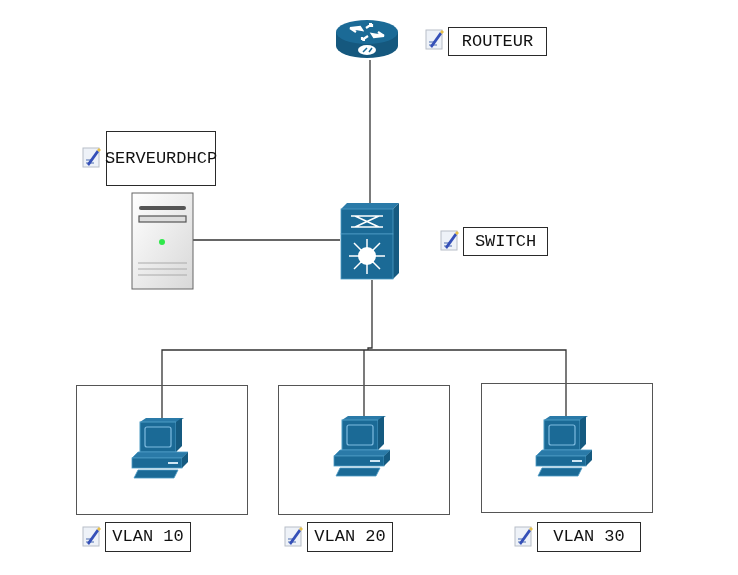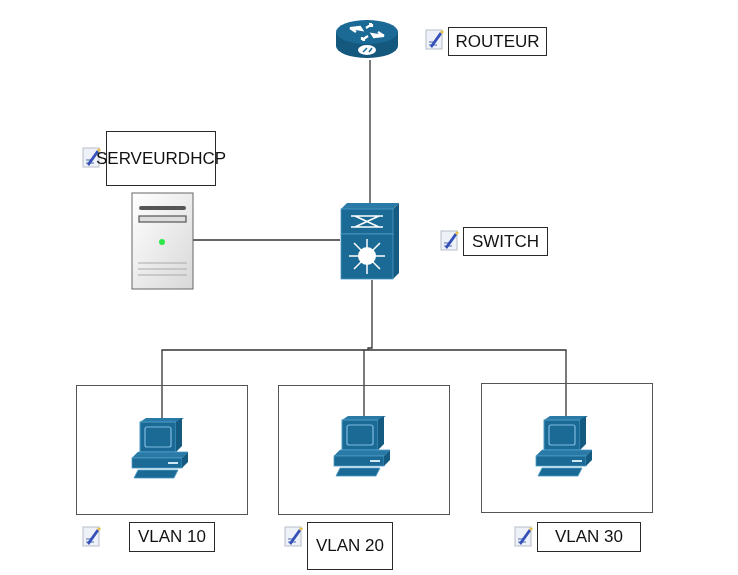--- a/index.html
+++ b/index.html
@@ -1,19 +1,19 @@
 <!DOCTYPE html>
 <html><head>
 <meta charset="utf-8">
 <style>
   html, body { margin:0; padding:0; background:#ffffff; }
   body { width:738px; height:575px; position:relative; overflow:hidden; font-family:"Liberation Sans", sans-serif; }
   #diagram { position:absolute; left:0; top:0; width:738px; height:575px; }
   .lbl { position:absolute; background:#fff; border:1.5px solid #2a2a2a; box-sizing:border-box;
-         font-family:Liberation Sans, sans-serif; font-size:17px; color:#111; display:flex;
+         font-family:Liberation Mono, monospace; font-size:17px; color:#111; display:flex;
          align-items:center; justify-content:center; text-align:center; line-height:20px; }
   .note { position:absolute; width:20px; height:22px; }
   .vbox { position:absolute; border:1.5px solid #555; box-sizing:border-box; background:transparent; }
 </style>
 </head>
 <body>
 
 <svg id="diagram" viewBox="0 0 738 575" xmlns="http://www.w3.org/2000/svg">
   <defs>
     <linearGradient id="srvGrad" x1="0" y1="0" x2="1" y2="1">
@@ -131,32 +131,32 @@
     <span>SWITCH</span>
   </div>
 
 <svg class="note" style="left:82px;top:526px;" viewBox="0 0 20 22">
     <rect x="1" y="1" width="16" height="19" fill="#eef2f8" stroke="#b8bec8"></rect>
     <line x1="4" y1="16" x2="12" y2="16" stroke="#4a6ab0"></line>
     <line x1="4" y1="13" x2="10" y2="13" stroke="#4a6ab0"></line>
     <path d="M5 17 L15 3 L17 5 L7 19 Z" fill="#3550b8"></path>
     <path d="M15 3 L17 1 L19 3 L17 5 Z" fill="#e8c04a"></path>
   </svg>
-<div class="lbl" style="left:105px;top:522px;width:86px;height:30px;margin-left:24px;">
+<div class="lbl" style="left:105px;top:522px;width:86px;height:30px;">
     <span>VLAN 10</span>
   </div>
 
 <svg class="note" style="left:284px;top:526px;" viewBox="0 0 20 22">
     <rect x="1" y="1" width="16" height="19" fill="#eef2f8" stroke="#b8bec8"></rect>
     <line x1="4" y1="16" x2="12" y2="16" stroke="#4a6ab0"></line>
     <line x1="4" y1="13" x2="10" y2="13" stroke="#4a6ab0"></line>
     <path d="M5 17 L15 3 L17 5 L7 19 Z" fill="#3550b8"></path>
     <path d="M15 3 L17 1 L19 3 L17 5 Z" fill="#e8c04a"></path>
   </svg>
-<div class="lbl" style="left:307px;top:522px;width:86px;height:48px;">
+<div class="lbl" style="left:307px;top:522px;width:86px;height:30px;">
     <span>VLAN 20</span>
   </div>
 
 <svg class="note" style="left:514px;top:526px;" viewBox="0 0 20 22">
     <rect x="1" y="1" width="16" height="19" fill="#eef2f8" stroke="#b8bec8"></rect>
     <line x1="4" y1="16" x2="12" y2="16" stroke="#4a6ab0"></line>
     <line x1="4" y1="13" x2="10" y2="13" stroke="#4a6ab0"></line>
     <path d="M5 17 L15 3 L17 5 L7 19 Z" fill="#3550b8"></path>
     <path d="M15 3 L17 1 L19 3 L17 5 Z" fill="#e8c04a"></path>
   </svg>

